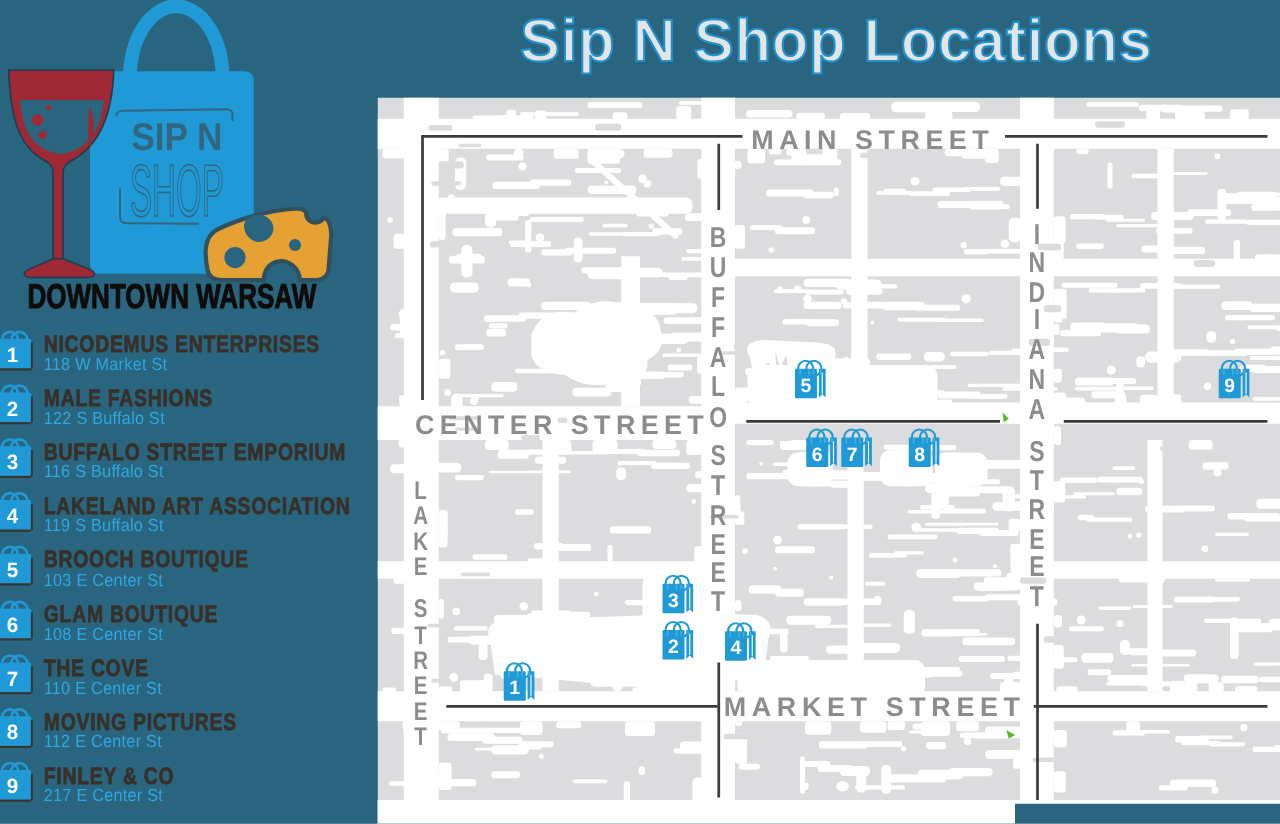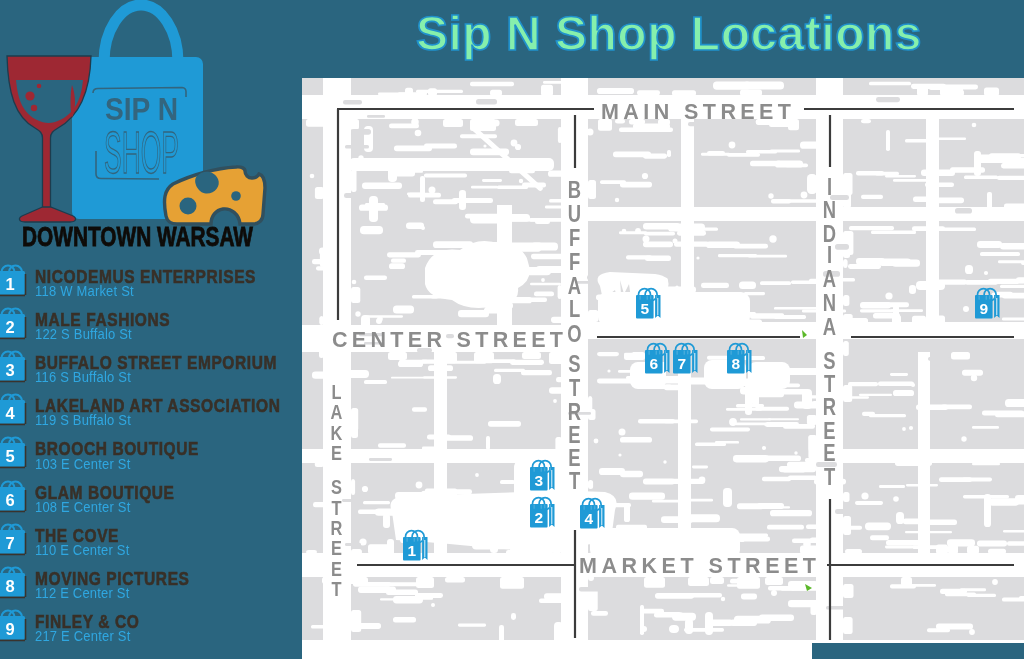--- a/index.html
+++ b/index.html
@@ -5,21 +5,21 @@
 body{width:1024px;height:659px;background:#2a657f;font-family:"Liberation Sans",sans-serif;
  overflow:hidden;position:relative}
 .abs{position:absolute}
 .liname{position:absolute;left:35px;font-size:15.5px;font-weight:bold;color:#383028;
  letter-spacing:.6px;white-space:nowrap;-webkit-text-stroke:.5px #383028;transform:scaleY(1.22);transform-origin:0 0}
 .liaddr{position:absolute;left:35px;font-size:13px;color:#2fa7e1;letter-spacing:.2px;white-space:nowrap;transform:scaleY(1.08);transform-origin:0 0}
 .libag{position:absolute}
 </style></head>
 <body>
 
-<div class="abs" style="left:416px;top:6px;width:600px;font-size:48px;font-weight:bold;color:#86efac;letter-spacing:0.5px;-webkit-text-stroke:1.7px #2091cc;white-space:nowrap">Sip N Shop Locations</div>
+<div class="abs" style="left:416px;top:6px;width:600px;font-size:48px;font-weight:bold;color:#e5e5e5;letter-spacing:0.5px;-webkit-text-stroke:1.7px #2091cc;white-space:nowrap">Sip N Shop Locations</div>
 
 <div class="abs" style="left:302px;top:640px;width:722px;height:19px;background:#fff"></div>
 
 <div class="abs" style="left:812px;top:643px;width:212px;height:16px;background:#2a657f"></div>
 
 <svg class="abs" style="left:302px;top:78px" width="722" height="562" viewBox="302 78 722 562">
 <defs>
 <g id="mapbag">
  <circle cx="9" cy="11.6" r="6" fill="none" stroke="#1f9ad6" stroke-width="1.7"></circle>
  <circle cx="15.6" cy="11.6" r="6" fill="none" stroke="#1f9ad6" stroke-width="1.7"></circle>

